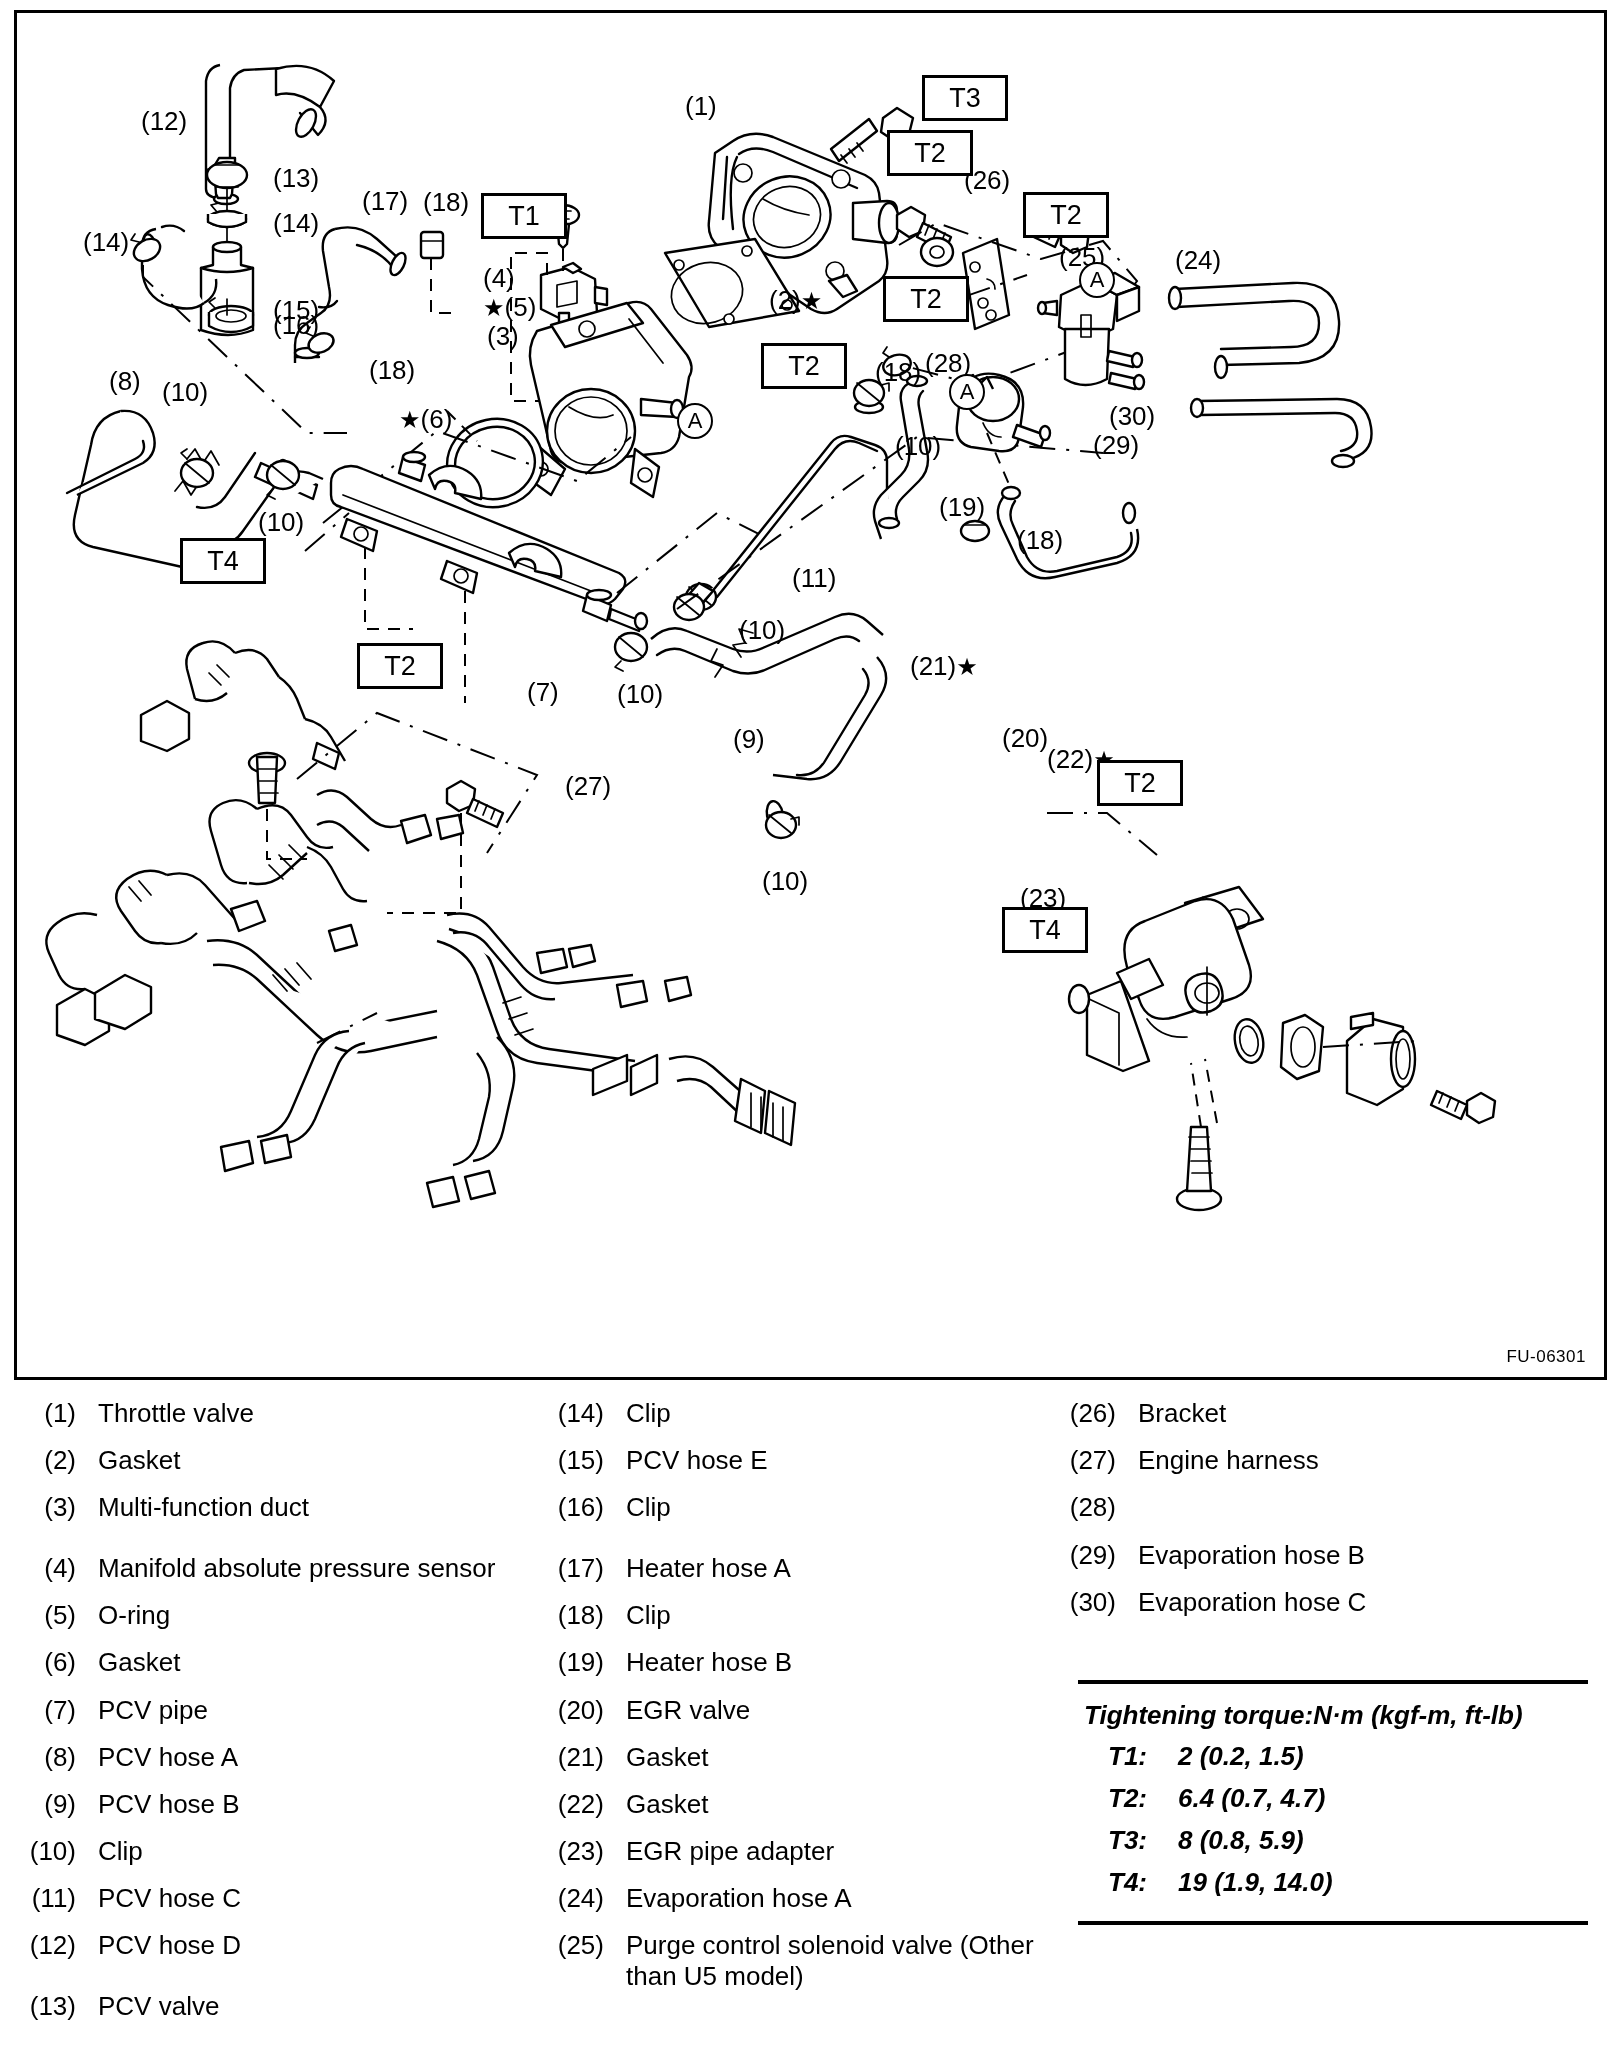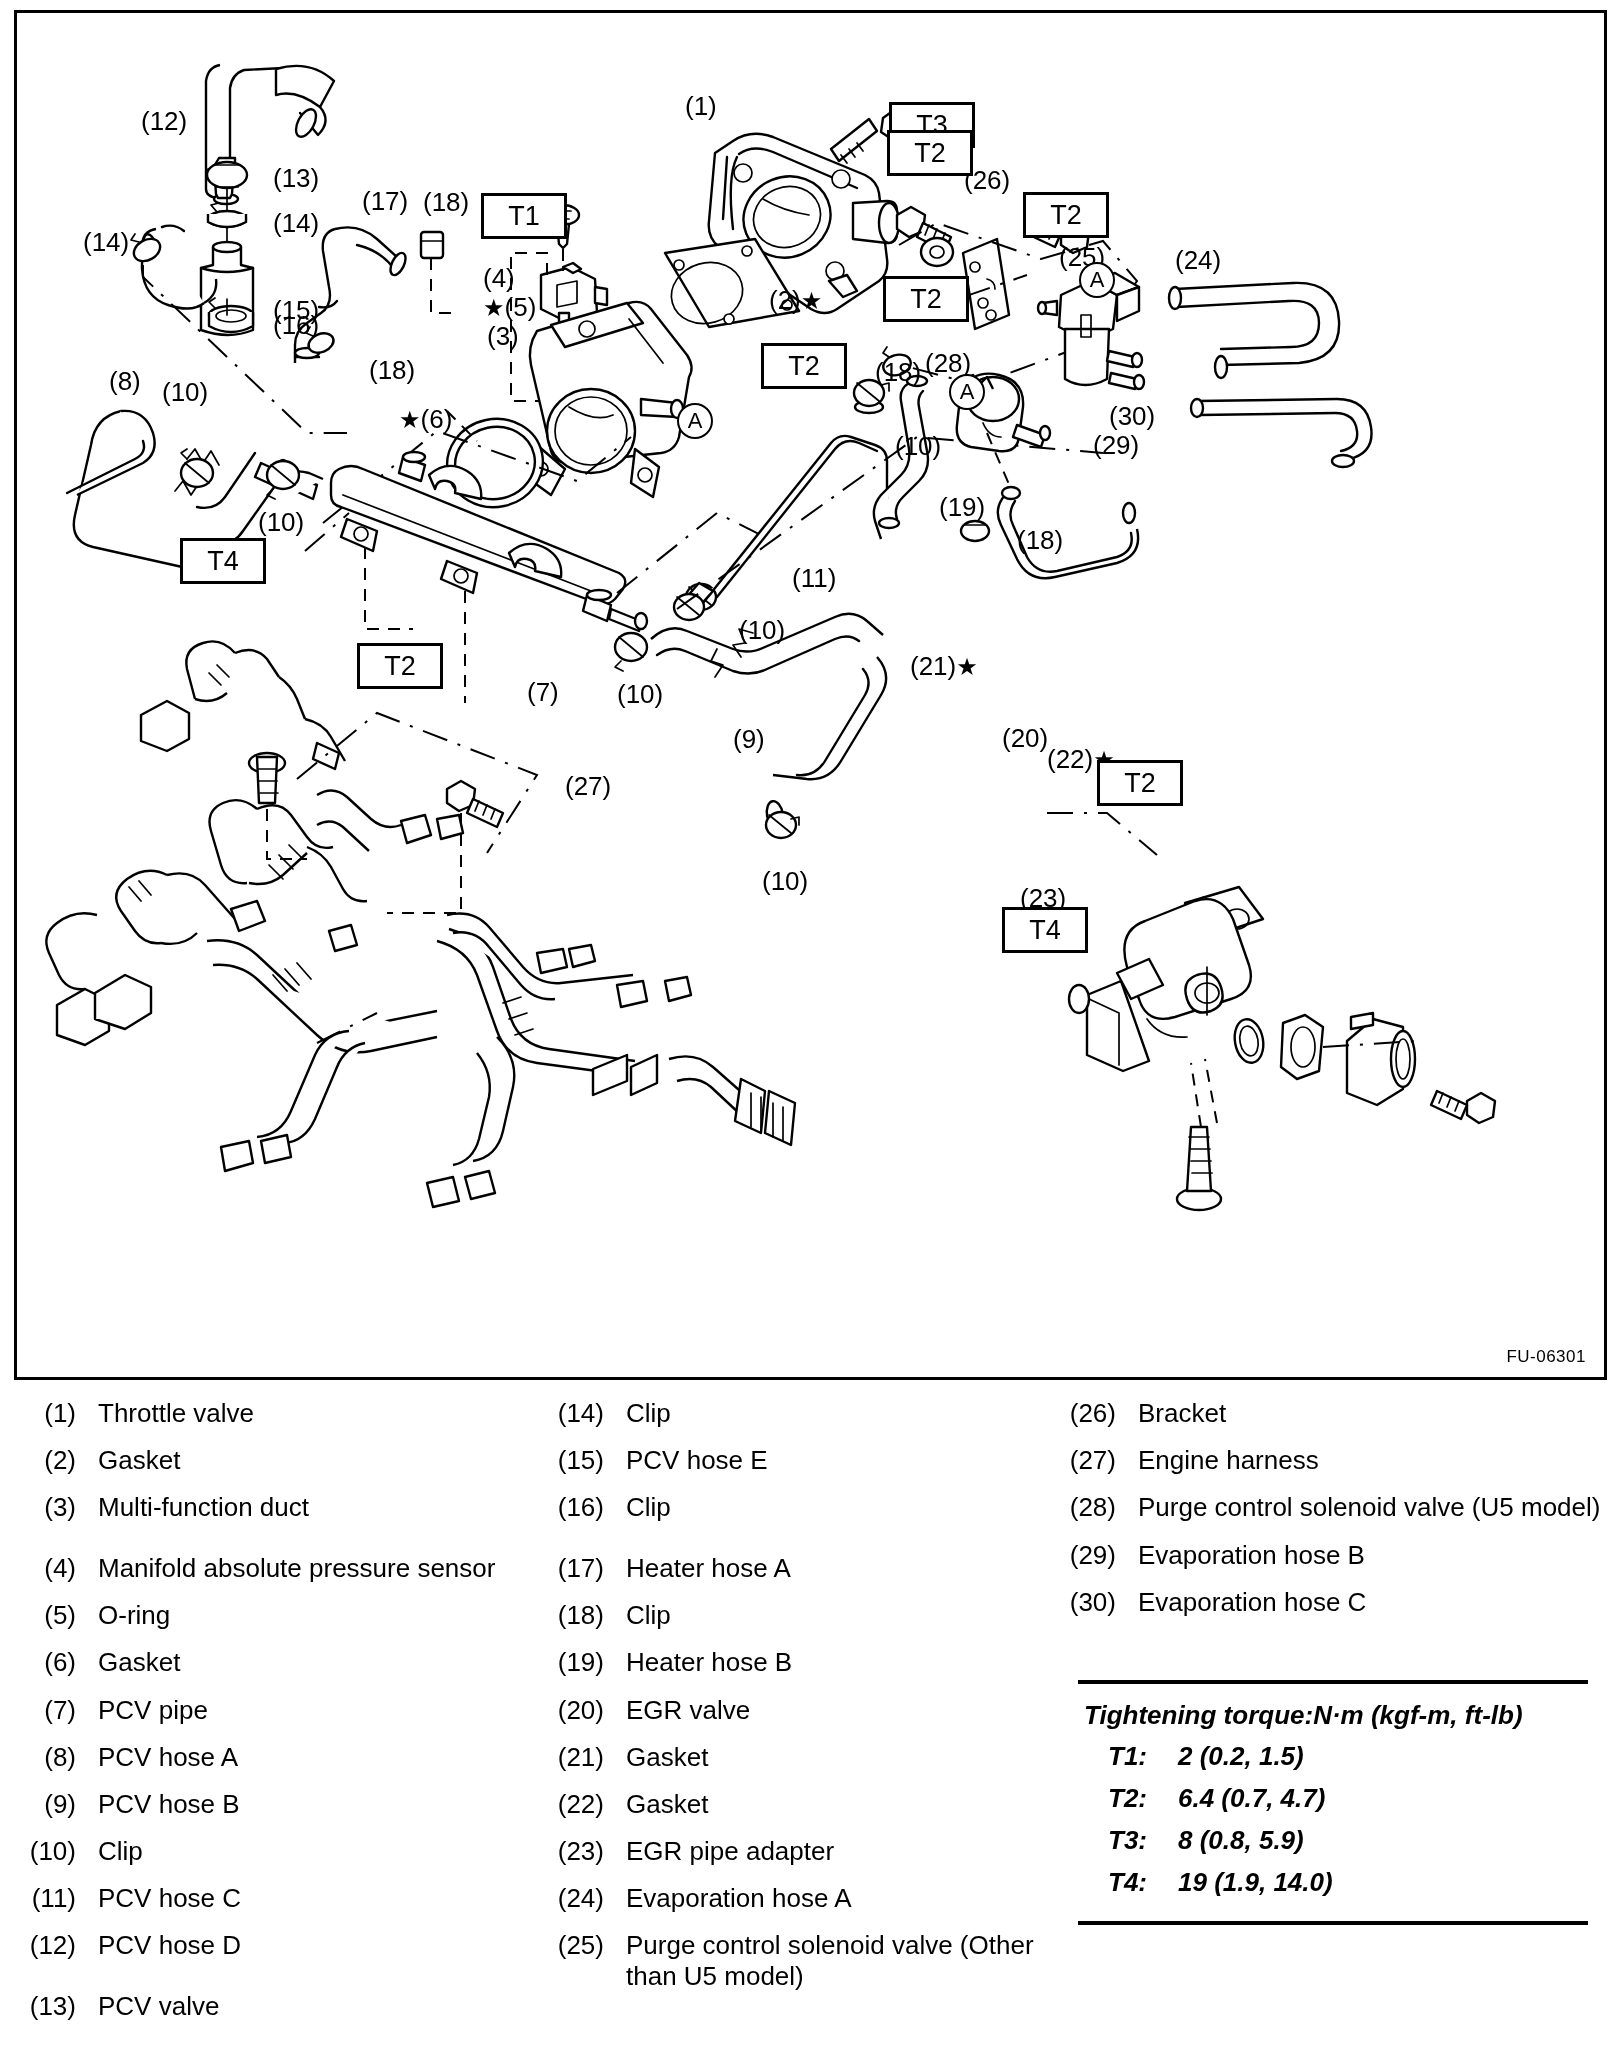--- a/index.html
+++ b/index.html
@@ -601,21 +601,21 @@
       <div class="callout" style="left: 716px; top: 713px;">(9)</div>
       <div class="callout" style="left: 745px; top: 855px;">(10)</div>
       <div class="callout" style="left: 548px; top: 760px;">(27)</div>
       <div class="callout" style="left: 893px; top: 628px; margin-top: 12px;">(21)<span class="star">★</span></div>
       <div class="callout" style="left: 985px; top: 712px;">(20)</div>
       <div class="callout" style="left: 1030px; top: 733px;">(22)<span class="star">★</span></div>
       <div class="callout" style="left: 1003px; top: 872px;">(23)</div>
     </div>
 
   <div id="tbox-layer">
-      <div class="tbox" style="left: 872px; top: 62px; margin-top: 27px;">T3</div>
+      <div class="tbox" style="left: 905px; top: 62px;">T3</div>
       <div class="tbox" style="left: 870px; top: 117px;">T2</div>
       <div class="tbox" style="left: 1006px; top: 179px;">T2</div>
       <div class="tbox" style="left: 866px; top: 263px;">T2</div>
       <div class="tbox" style="left: 464px; top: 180px;">T1</div>
       <div class="tbox" style="left: 744px; top: 330px;">T2</div>
       <div class="tbox" style="left: 163px; top: 525px;">T4</div>
       <div class="tbox" style="left: 340px; top: 630px;">T2</div>
       <div class="tbox" style="left: 1080px; top: 747px;">T2</div>
       <div class="tbox" style="left: 985px; top: 894px;">T4</div>
     </div>
@@ -739,21 +739,20 @@
       <div class="leg-row">
         <div class="leg-num">(26)</div>
         <div class="leg-label">Bracket</div>
       </div>
       <div class="leg-row">
         <div class="leg-num">(27)</div>
         <div class="leg-label">Engine harness</div>
       </div>
       <div class="leg-row">
         <div class="leg-num">(28)</div>
-        <div class="leg-label">Purge control solenoid valve (U5 model)</div>
       </div>
       <div class="leg-row">
         <div class="leg-num">(29)</div>
         <div class="leg-label">Evaporation hose B</div>
       </div>
       <div class="leg-row">
         <div class="leg-num">(30)</div>
         <div class="leg-label">Evaporation hose C</div>
       </div>
     </div>

